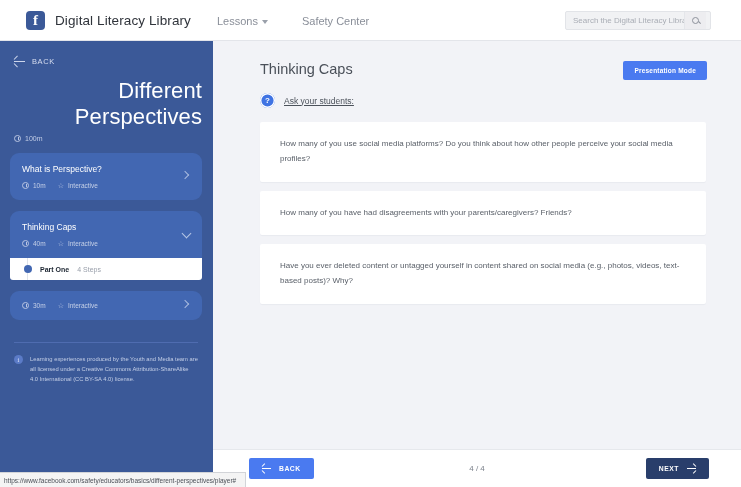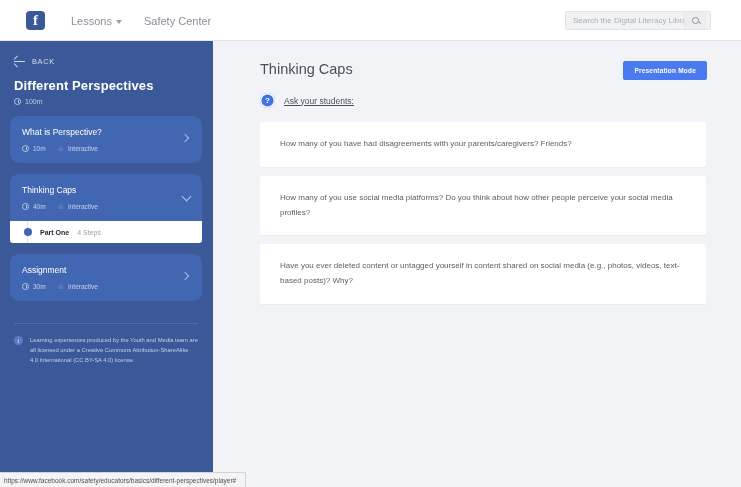--- a/index.html
+++ b/index.html
@@ -23,21 +23,21 @@
     color: #fff; font-weight: bold; font-size: 15px; font-family: "Liberation Serif", serif;
     line-height: 1; margin-left: 14px;
   }
   .brand-title {
     margin-left: 10px; font-size: 13.5px; color: #30343b; letter-spacing: .1px;
   }
   .nav-link {
     margin-left: 26px; font-size: 11px; color: #8a8f99; display: flex; align-items: center; gap: 4px;
     padding-top: 2px;
   }
-  .nav-link.second { margin-left: 22px; }
+  .nav-link.second { margin-left: 34px; }
   .caret-d { width: 0; height: 0; border-left: 3.5px solid transparent; border-right: 3.5px solid transparent;
     border-top: 4px solid #9aa0aa; display: inline-block; position: relative; top: 1px; }
   .search-wrap {
     margin-left: auto; display: flex; align-items: center;
     width: 146px; height: 19px; background: #f1f2f4; border: 1px solid #e2e4e8; border-radius: 2px;
     position: relative; margin-right: 18px;
   }
   .search-input {
     border: none; background: transparent; outline: none; width: 118px; height: 17px;
     font-size: 8px; color: #a7abb3; padding-left: 7px; font-family: "Liberation Sans", sans-serif;
@@ -56,21 +56,21 @@
     position: absolute; top: 41px; left: 0; width: 212px; height: 446px;
     background: #3b5998; padding: 12px 10px 0 10px; overflow: hidden;
   }
   .back-row { display: flex; align-items: center; gap: 7px; color: #d8def0; font-size: 7.5px;
     letter-spacing: .6px; margin: 4px 0 0 4px; cursor: pointer; }
   .arrow-l { display: inline-block; width: 11px; height: 1px; background: #cdd6ec; position: relative; }
   .arrow-l::before { content:""; position: absolute; left: 0; top: -2.4px; width: 5px; height: 1px;
     background: #cdd6ec; transform: rotate(-45deg); transform-origin: left center; }
   .arrow-l::after { content:""; position: absolute; left: 0; top: 2.4px; width: 5px; height: 1px;
     background: #cdd6ec; transform: rotate(45deg); transform-origin: left center; }
-  .lesson-title { color: #ffffff; font-size: 13px; font-weight: 700; margin: 12px 0 0 4px; letter-spacing: .1px; }
+  .lesson-title { color: #ffffff; font-size: 22px; font-weight: 400; margin: 12px 0 0 4px; letter-spacing: .1px; text-align: right; }
   .meta-row { display: flex; align-items: center; gap: 4px; color: #c2cde6; font-size: 7px; margin: 5px 0 0 4px; }
   .clock { width: 7px; height: 7px; border: 1px solid #b9c5e2; border-radius: 50%; position: relative; flex: none; }
   .clock::after { content:""; position: absolute; left: 2.5px; top: 1.3px; width: 1px; height: 2.3px; background: #b9c5e2; }
 
   .card {
     background: #4267b2; border-radius: 9px; margin-top: 11px; padding: 11px 12px 11px 12px;
     position: relative; cursor: pointer;
   }
   .card-title { color: #ffffff; font-size: 8.5px; margin-bottom: 8px; }
   .card-meta { display: flex; align-items: center; gap: 12px; }
@@ -175,20 +175,21 @@
   }
   .statusbar span { font-size: 6.5px; color: #4a4f57; white-space: nowrap; }
 </style>
 </head>
 <body>
 
 <div id="app">
 
   <div class="topnav">
     <div class="fb-logo">f</div>
+    <div class="brand-title">Digital Literacy Library</div>
 
     <div class="nav-link">
       <span>Lessons</span>
       <span class="caret-d"></span>
     </div>
     <div class="nav-link second">
       <span>Safety Center</span>
     </div>
 
     <div class="search-wrap">
@@ -243,21 +244,20 @@
       <span class="chev-d"></span>
     </div>
     <div class="substep">
       <span class="dot"></span>
       <span class="substep-label">Part One</span>
       <span class="substep-steps">4 Steps</span>
     </div>
 
 
     <div class="card">
-      <div class="card-title">Assignment</div>
       <div class="card-meta">
         <span class="mi">
           <span class="clock"></span>
           <span>30m</span>
         </span>
         <span class="mi">
           <span class="star">☆</span>
           <span>Interactive</span>
         </span>
       </div>
@@ -279,24 +279,35 @@
     </div>
 
     <div class="ask-row">
       <span class="q-icon">
           <span>?</span>
         </span>
       <span class="ask-label">Ask your students:</span>
     </div>
 
     <div class="qlist">
+      <div class="qcard">How many of you use social media platforms? Do you think about how other people perceive your social media profiles?</div>
       <div class="qcard">How many of you have had disagreements with your parents/caregivers? Friends?</div>
-      <div class="qcard">How many of you use social media platforms? Do you think about how other people perceive your social media profiles?</div>
       <div class="qcard">Have you ever deleted content or untagged yourself in content shared on social media (e.g., photos, videos, text-based posts)? Why?</div>
     </div>
   </div>
 
+  <div class="footer">
+    <button class="btn-back">
+      <span class="wa-l"></span>
+      <span>BACK</span>
+    </button>
+    <div class="page-counter">4 / 4</div>
+    <button class="btn-next">
+      <span>NEXT</span>
+      <span class="wa-r"></span>
+    </button>
+  </div>
 
   <div class="statusbar">
     <span>https://www.facebook.com/safety/educators/basics/different-perspectives/player#</span>
   </div>
 
 </div>
 
 </body></html>

